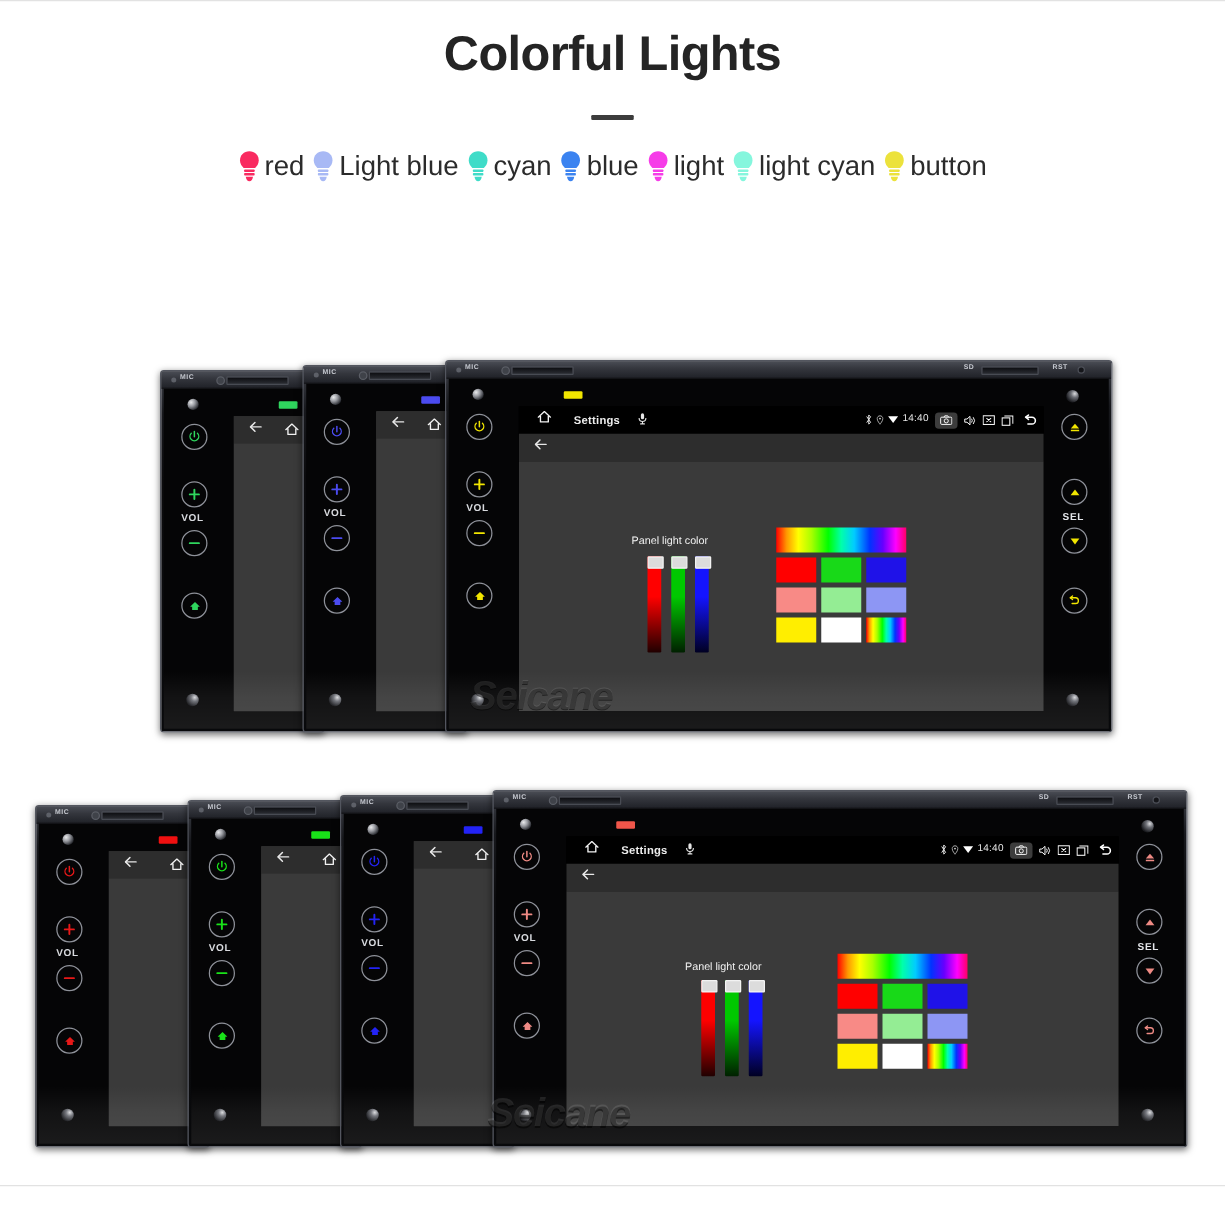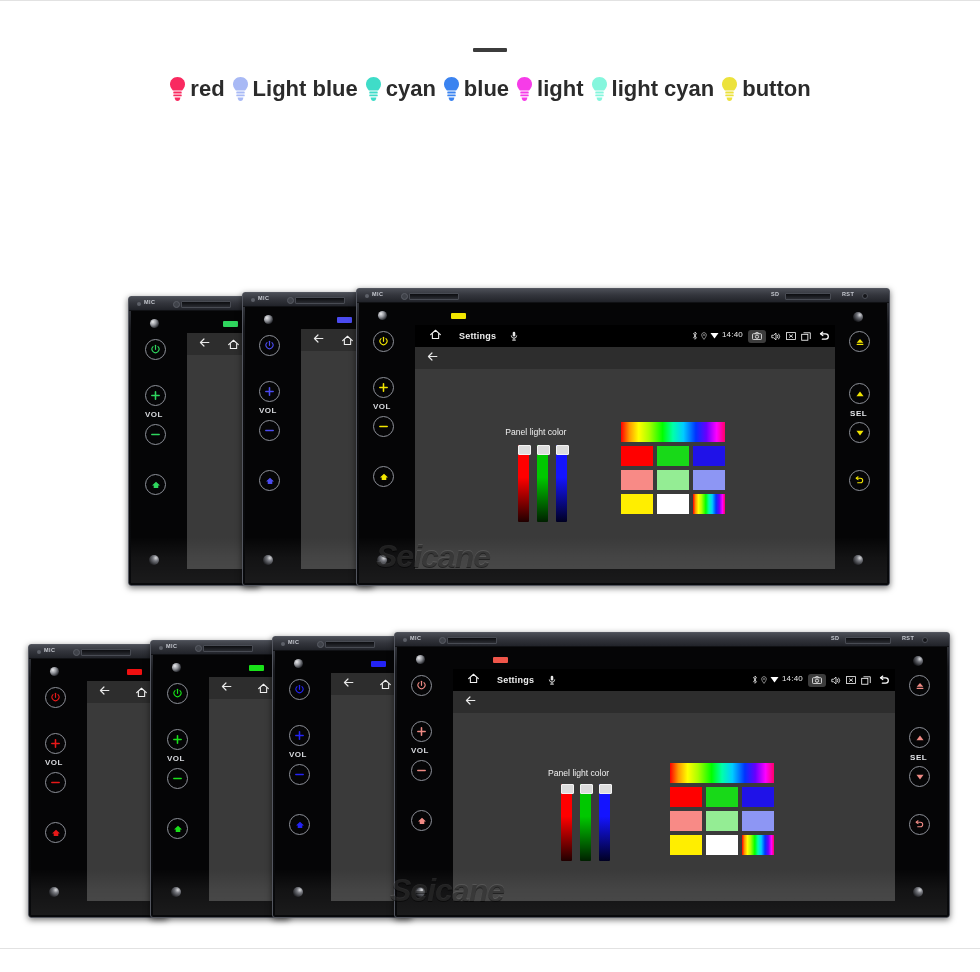--- a/index.html
+++ b/index.html
@@ -25,21 +25,21 @@
     font-size:23.5px;color:#2b2b2b;line-height:1.6;text-align:center;
   }
   .subtitle .line{display:block;}
 
   
   .legend{
     margin:12px auto 0 auto;width:930px;
     display:flex;align-items:center;justify-content:center;
     gap:7px;
   }
-  .legend-item{display:flex;align-items:center;gap:4px;font-weight:bold;}
+  .legend-item{display:flex;align-items:center;gap:4px;}
   .legend-item .lbl{font-size:22px;color:#2b2b2b;white-space:nowrap;}
   .bulb{width:17px;height:26px;display:block;}
 
   
   .panel{position:absolute;}
   #panel-top{left:128px;top:288px;width:760px;height:300px;}
   #panel-bottom{left:28px;top:632px;width:920px;height:288px;}
 
   .stack{position:relative;width:100%;height:100%;}
 
@@ -130,20 +130,21 @@
     background:linear-gradient(180deg,rgba(255,255,255,0) 0%,rgba(255,255,255,.055) 45%,rgba(255,255,255,.085) 100%);
     pointer-events:none;
   }
 </style>
 </head>
 <body>
 
 <div class="top-rule"></div>
 
 <div class="hero">
+  <h1>Colorful Lights</h1>
   <div class="divider"></div>
   <div class="subtitle">
   </div>
   <div class="legend" id="legend">
       <div class="legend-item">
         <svg class="bulb" viewBox="0 0 17 26">
           <path d="M8.5 1 C4.0 1 1 4.3 1 8.3 C1 11.0 2.6 12.9 3.9 14.4 L13.1 14.4 C14.4 12.9 16 11.0 16 8.3 C16 4.3 13.0 1 8.5 1 Z" fill="#f92a60"></path>
           <rect x="4.3" y="15.6" width="8.4" height="1.9" rx="0.6" fill="#f92a60"></rect>
           <rect x="4.3" y="18.4" width="8.4" height="1.9" rx="0.6" fill="#f92a60"></rect>
           <path d="M5.6 21.4 L11.4 21.4 C11.1 23.6 10.1 25 8.5 25 C6.9 25 5.9 23.6 5.6 21.4 Z" fill="#f92a60"></path>

